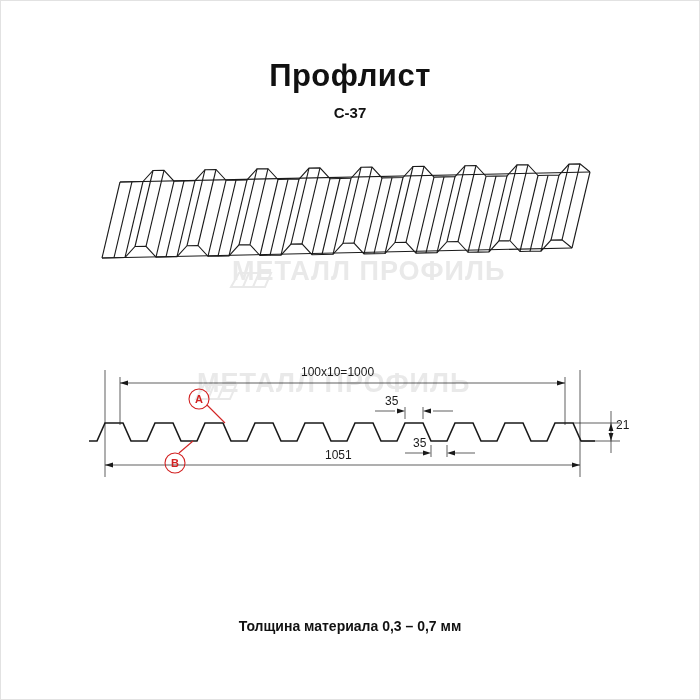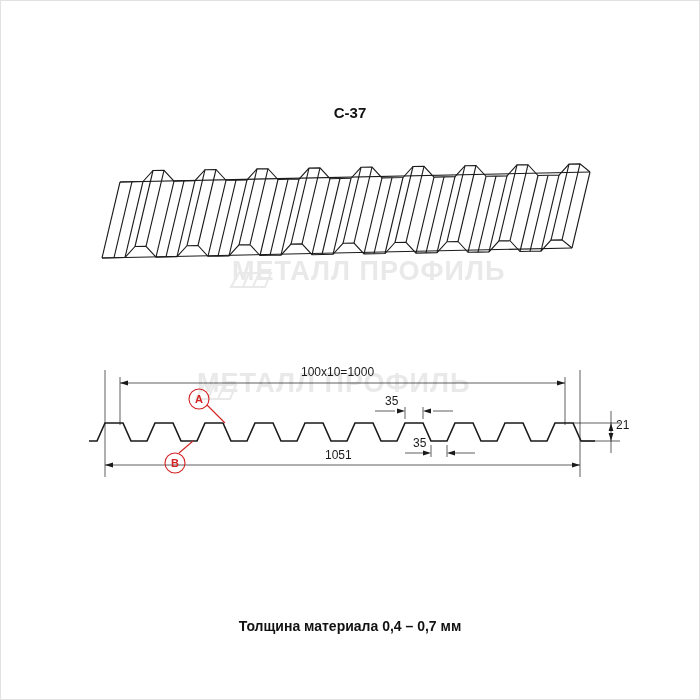--- a/index.html
+++ b/index.html
@@ -121,20 +121,21 @@
     font-size: 12px;
   }
 </style>
 </head>
 <body>
 
 <div class="page">
 
   <div class="border-frame"></div>
 
+  <div class="title">Профлист</div>
   <div class="subtitle">С-37</div>
 
   <div class="iso-wrap">
     <svg width="540" height="140" viewBox="0 0 540 140">
       <g class="ln" stroke-width="1.1" stroke-linejoin="miter">
 
         <path d="M40 32 L510 22"></path>
 
         <path d="M22 108 L492 98"></path>
 
@@ -315,15 +316,15 @@
 
       <g>
         <circle class="callout" cx="100" cy="118" r="10"></circle>
         <path class="callout" d="M104 108 L118 96"></path>
         <text class="callout-text" x="96" y="122">B</text>
       </g>
 
     </svg>
   </div>
 
-  <div class="thickness">Толщина материала 0,4 – 0,7 мм</div>
+  <div class="thickness">Толщина материала 0,3 – 0,7 мм</div>
 
 </div>
 
 </body></html>

